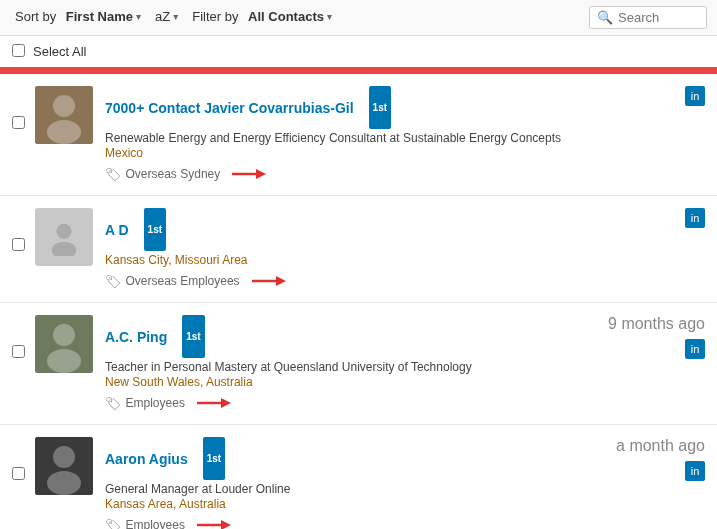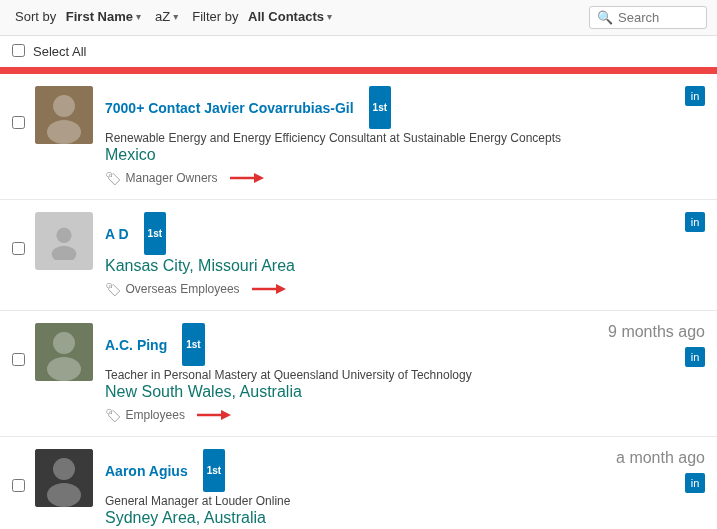--- a/index.html
+++ b/index.html
@@ -125,22 +125,22 @@
       padding: 16px 4px;
       border-radius: 2px;
       vertical-align: middle;
     }
     .contact-title {
       font-size: 12px;
       color: #444;
       margin-bottom: 1px;
     }
     .contact-location {
-      font-size: 16px;
-      color: #0f766e;
+      font-size: 12px;
+      color: #a16207;
       margin-bottom: 5px;
     }
     .tag-row {
       display: flex;
       align-items: center;
       gap: 4px;
       margin-top: 4px;
     }
     .tag-icon { color: #888; font-size: 13px; }
     .tag-label {
@@ -225,21 +225,21 @@
     </div>
     <div class="contact-info">
       <div class="contact-name-row">
         <a class="contact-name" href="#">7000+ Contact Javier Covarrubias-Gil</a>
         <span class="degree-badge">1st</span>
       </div>
       <div class="contact-title">Renewable Energy and Energy Efficiency Consultant at Sustainable Energy Concepts</div>
       <div class="contact-location">Mexico</div>
       <div class="tag-row">
         <span class="tag-icon">🏷</span>
-        <span class="tag-label">Manager Owners</span>
+        <span class="tag-label">Overseas Sydney</span>
         <span class="arrow-indicator"><svg width="36" height="18" viewBox="0 0 36 18" xmlns="http://www.w3.org/2000/svg">
     <line x1="2" y1="9" x2="26" y2="9" stroke="#e03030" stroke-width="2.5"></line>
     <polygon points="26,4 36,9 26,14" fill="#e03030"></polygon>
   </svg></span>
       </div>
     </div>
     <div class="contact-right">
 
       <span class="li-icon">in</span>
     </div>
@@ -322,21 +322,21 @@
       <ellipse cx="29" cy="46" rx="17" ry="12" fill="rgba(255,255,255,0.3)"></ellipse>
     </svg>
   </div>
     </div>
     <div class="contact-info">
       <div class="contact-name-row">
         <a class="contact-name" href="#">Aaron Agius</a>
         <span class="degree-badge">1st</span>
       </div>
       <div class="contact-title">General Manager at Louder Online</div>
-      <div class="contact-location">Sydney Area, Australia</div>
+      <div class="contact-location">Kansas Area, Australia</div>
       <div class="tag-row">
         <span class="tag-icon">🏷</span>
         <span class="tag-label">Employees</span>
         <span class="arrow-indicator"><svg width="36" height="18" viewBox="0 0 36 18" xmlns="http://www.w3.org/2000/svg">
     <line x1="2" y1="9" x2="26" y2="9" stroke="#e03030" stroke-width="2.5"></line>
     <polygon points="26,4 36,9 26,14" fill="#e03030"></polygon>
   </svg></span>
       </div>
     </div>
     <div class="contact-right">

